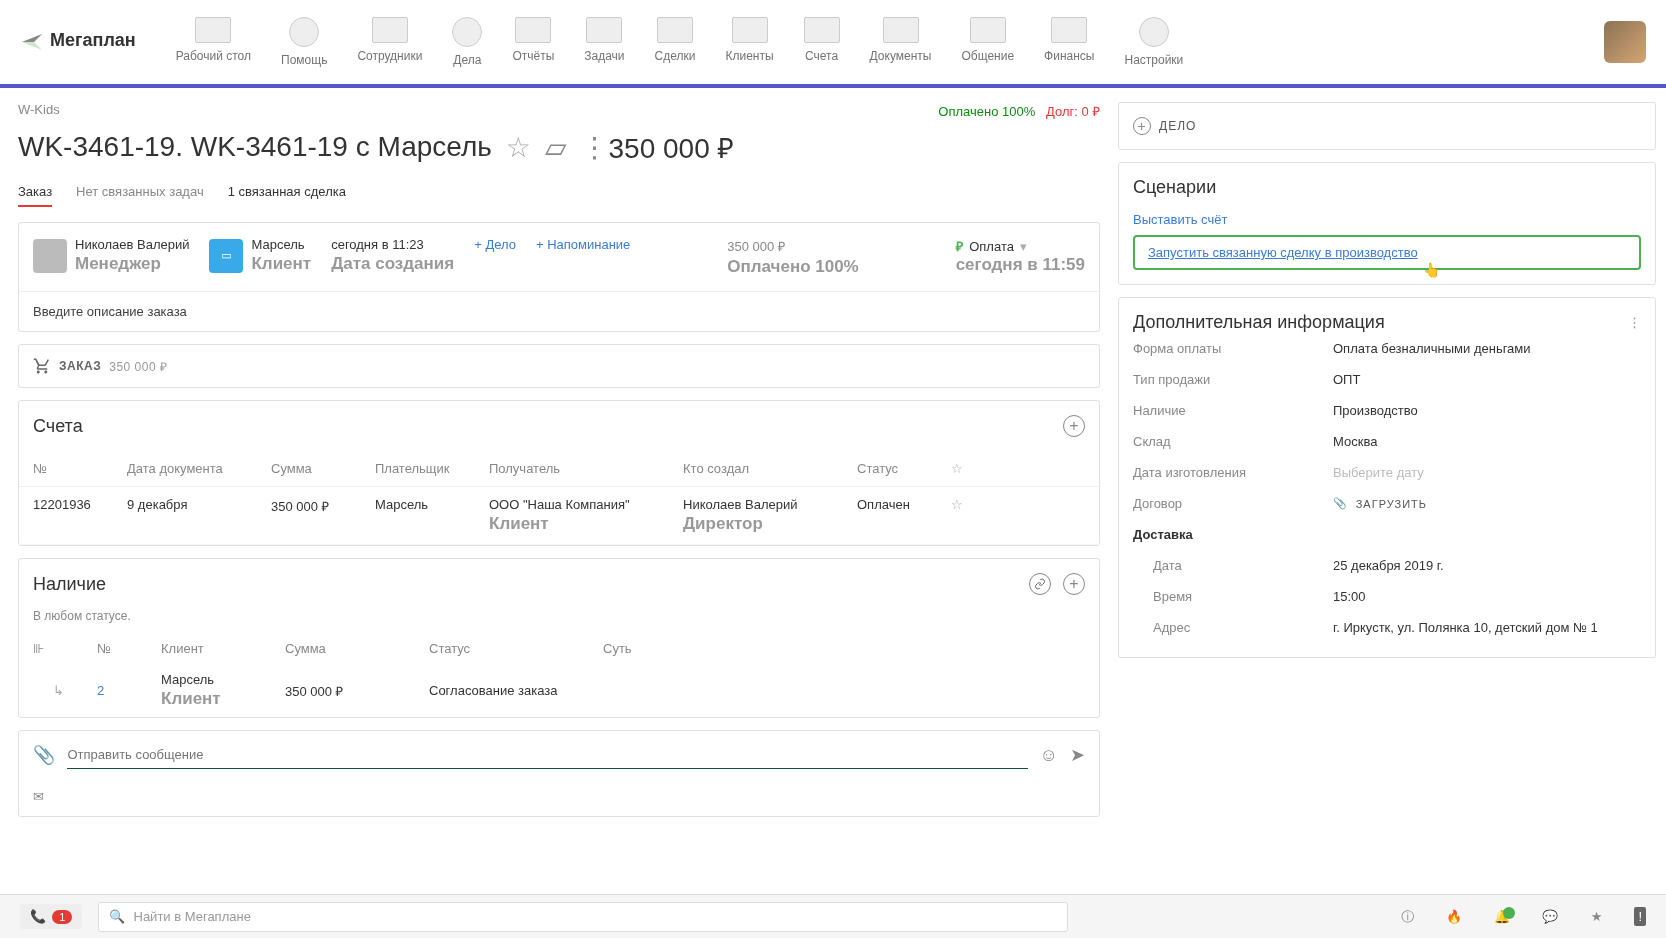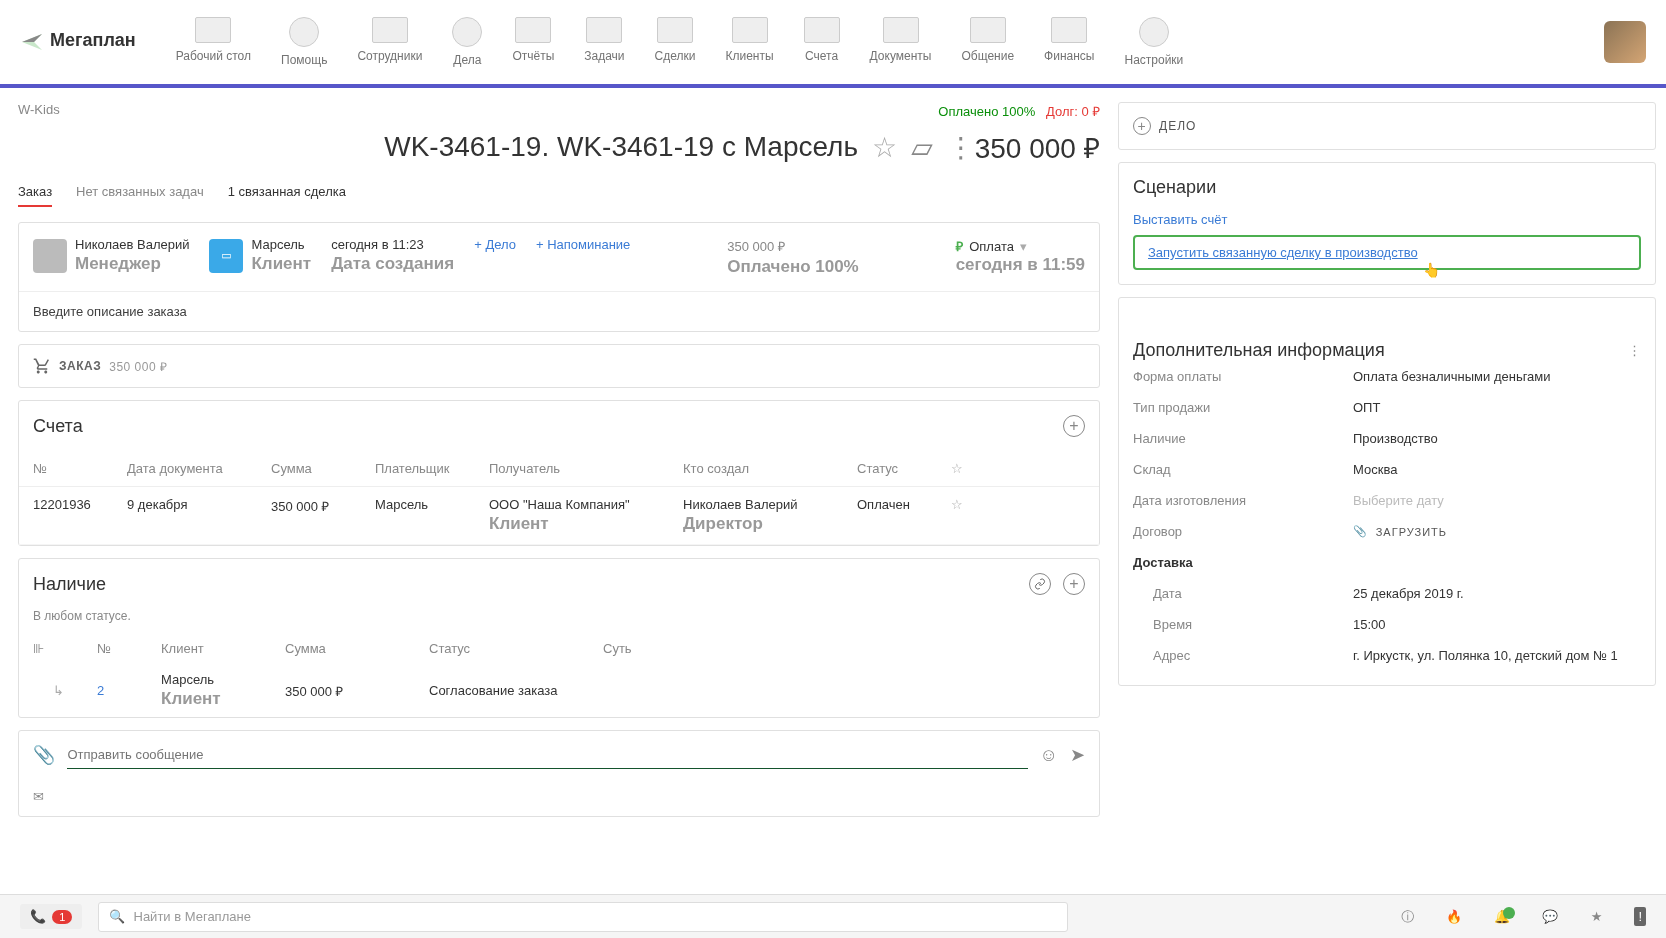--- a/index.html
+++ b/index.html
@@ -10,21 +10,21 @@
 .nav-items { display: flex; gap: 30px; flex: 1; }
 .nav-item { display: flex; flex-direction: column; align-items: center; gap: 6px; color: #737373; cursor: pointer; font-size: 12px; }
 .nav-icon { width: 36px; height: 26px; background: #eee; border: 1px solid #ccc; border-radius: 2px; }
 .avatar { width: 42px; height: 42px; border-radius: 6px; background: linear-gradient(135deg, #8b7355, #d4a574); }
 .main-container { display: flex; }
 .left-col { flex: 1; padding: 14px 18px; min-width: 0; }
 .breadcrumb { color: #888; font-size: 13px; margin-bottom: 8px; display: flex; justify-content: space-between; }
 .status-line { font-size: 13px; }
 .status-paid { color: #0a8f0a; }
 .status-debt-label { color: #e53935; }
-.title-row { display: flex; align-items: center; justify-content: flex-end; margin-bottom: 18px; margin-left: 44px; }
+.title-row { display: flex; align-items: center; justify-content: flex-start; margin-bottom: 18px; }
 .page-title { font-size: 28px; font-weight: normal; display: flex; align-items: center; gap: 14px; }
 .title-icons { color: #888; display: flex; gap: 14px; }
 .amount-large { font-size: 28px; }
 .tabs { display: flex; gap: 24px; border-bottom: 1px solid transparent; font-size: 13px; color: #888; margin-bottom: 14px; }
 .tab { padding-bottom: 6px; cursor: pointer; }
 .tab.active { color: #333; border-bottom: 2px solid #e53935; }
 .card { background: #fff; border: 1px solid #e0e0e0; border-radius: 3px; margin-bottom: 12px; }
 .header-card { padding: 14px; display: flex; align-items: flex-start; gap: 20px; flex-wrap: wrap; }
 .person-block { display: flex; gap: 8px; align-items: center; }
 .small-avatar { width: 34px; height: 34px; border-radius: 4px; background: #bbb; }
@@ -51,36 +51,36 @@
 .msg-input { flex: 1; border: none; border-bottom: 1px solid #14532d; padding: 6px 0; font-size: 13px; color: #888; outline: none; }
 .icon-gray { color: #888; cursor: pointer; }
 .right-col { width: 548px; padding: 14px 10px 14px 0; }
 .r-card { border: 1px solid #e0e0e0; border-radius: 3px; margin-bottom: 12px; padding: 14px; }
 .delo-btn { display: flex; align-items: center; gap: 8px; color: #555; font-size: 12px; letter-spacing: 1px; cursor: pointer; }
 .r-title { font-size: 18px; margin-bottom: 14px; }
 .scenario-link { color: #3a7bd5; cursor: pointer; font-size: 13px; display: block; margin-bottom: 8px;}
 .scenario-link.highlighted { color: #3a7bd5; text-decoration: underline; }
 .highlight-box { border: 2px solid #4caf50; border-radius: 4px; padding: 8px 13px; margin-top: 4px; position: relative; }
 .cursor { position: absolute; right: 198px; bottom: -10px; font-size: 14px; }
-.info-row { display: flex; padding: 8px 0; font-size: 13px; gap: 20px; }
+.info-row { display: flex; padding: 8px 0; font-size: 13px; }
 .info-label { width: 200px; color: #888; }
 .subheader { font-weight: bold; color: #333; margin: 8px 0; }
 .upload-btn { display: flex; align-items: center; gap: 8px; color: #555; font-size: 11px; letter-spacing: 1px; }
 .placeholder { color: #bbb; }
 .bottom-bar { position: fixed; bottom: 0; left: 0; right: 0; height: 44px; background: #f5f5f5; border-top: 1px solid #ddd; display: flex; align-items: center; padding: 0 20px; gap: 16px; width: 1666px; }
 .notif-badge { background: #e53935; color: #fff; border-radius: 10px; padding: 1px 7px; font-size: 11px; }
 .green-dot { width: 12px; height: 12px; background: #4caf50; border-radius: 50%; position: absolute; top: -2px; right: -4px; }
 .search-bar { flex: 1; background: #fff; border: 1px solid #ddd; border-radius: 3px; height: 30px; display: flex; align-items: center; padding: 0 10px; gap: 8px; color: #999; max-width: 970px;}
 .icon-stack { display: flex; gap: 32px; align-items: center; margin-left: auto; }
 .bell-wrap { position: relative; }
 .star-outline { color: #aaa; }
 .link-icon { width: 22px; height: 22px; border: 1.5px solid #888; border-radius: 50%; display:flex; align-items:center; justify-content:center; }
 .num-link { color:#3a7bd5; }
 .more-dots { color:#888; cursor:pointer; }
-.right-header-row{ display:flex; justify-content:space-between; align-items:center;margin-top:28px;}
+.right-header-row{ display:flex; justify-content:space-between; align-items:center;}
 .env-icon{ color:#888; margin-top:10px;}
 .arrow-indent{color:#aaa; margin-left:20px;}
 .bottom-phone{ display:flex; align-items:center; background:#eee; border-radius:3px; padding:5px 10px; gap:6px;}
 svg { display: block; }
 </style>
 </head>
 <body>
 
 <div class="top-nav">
   <div class="logo">

